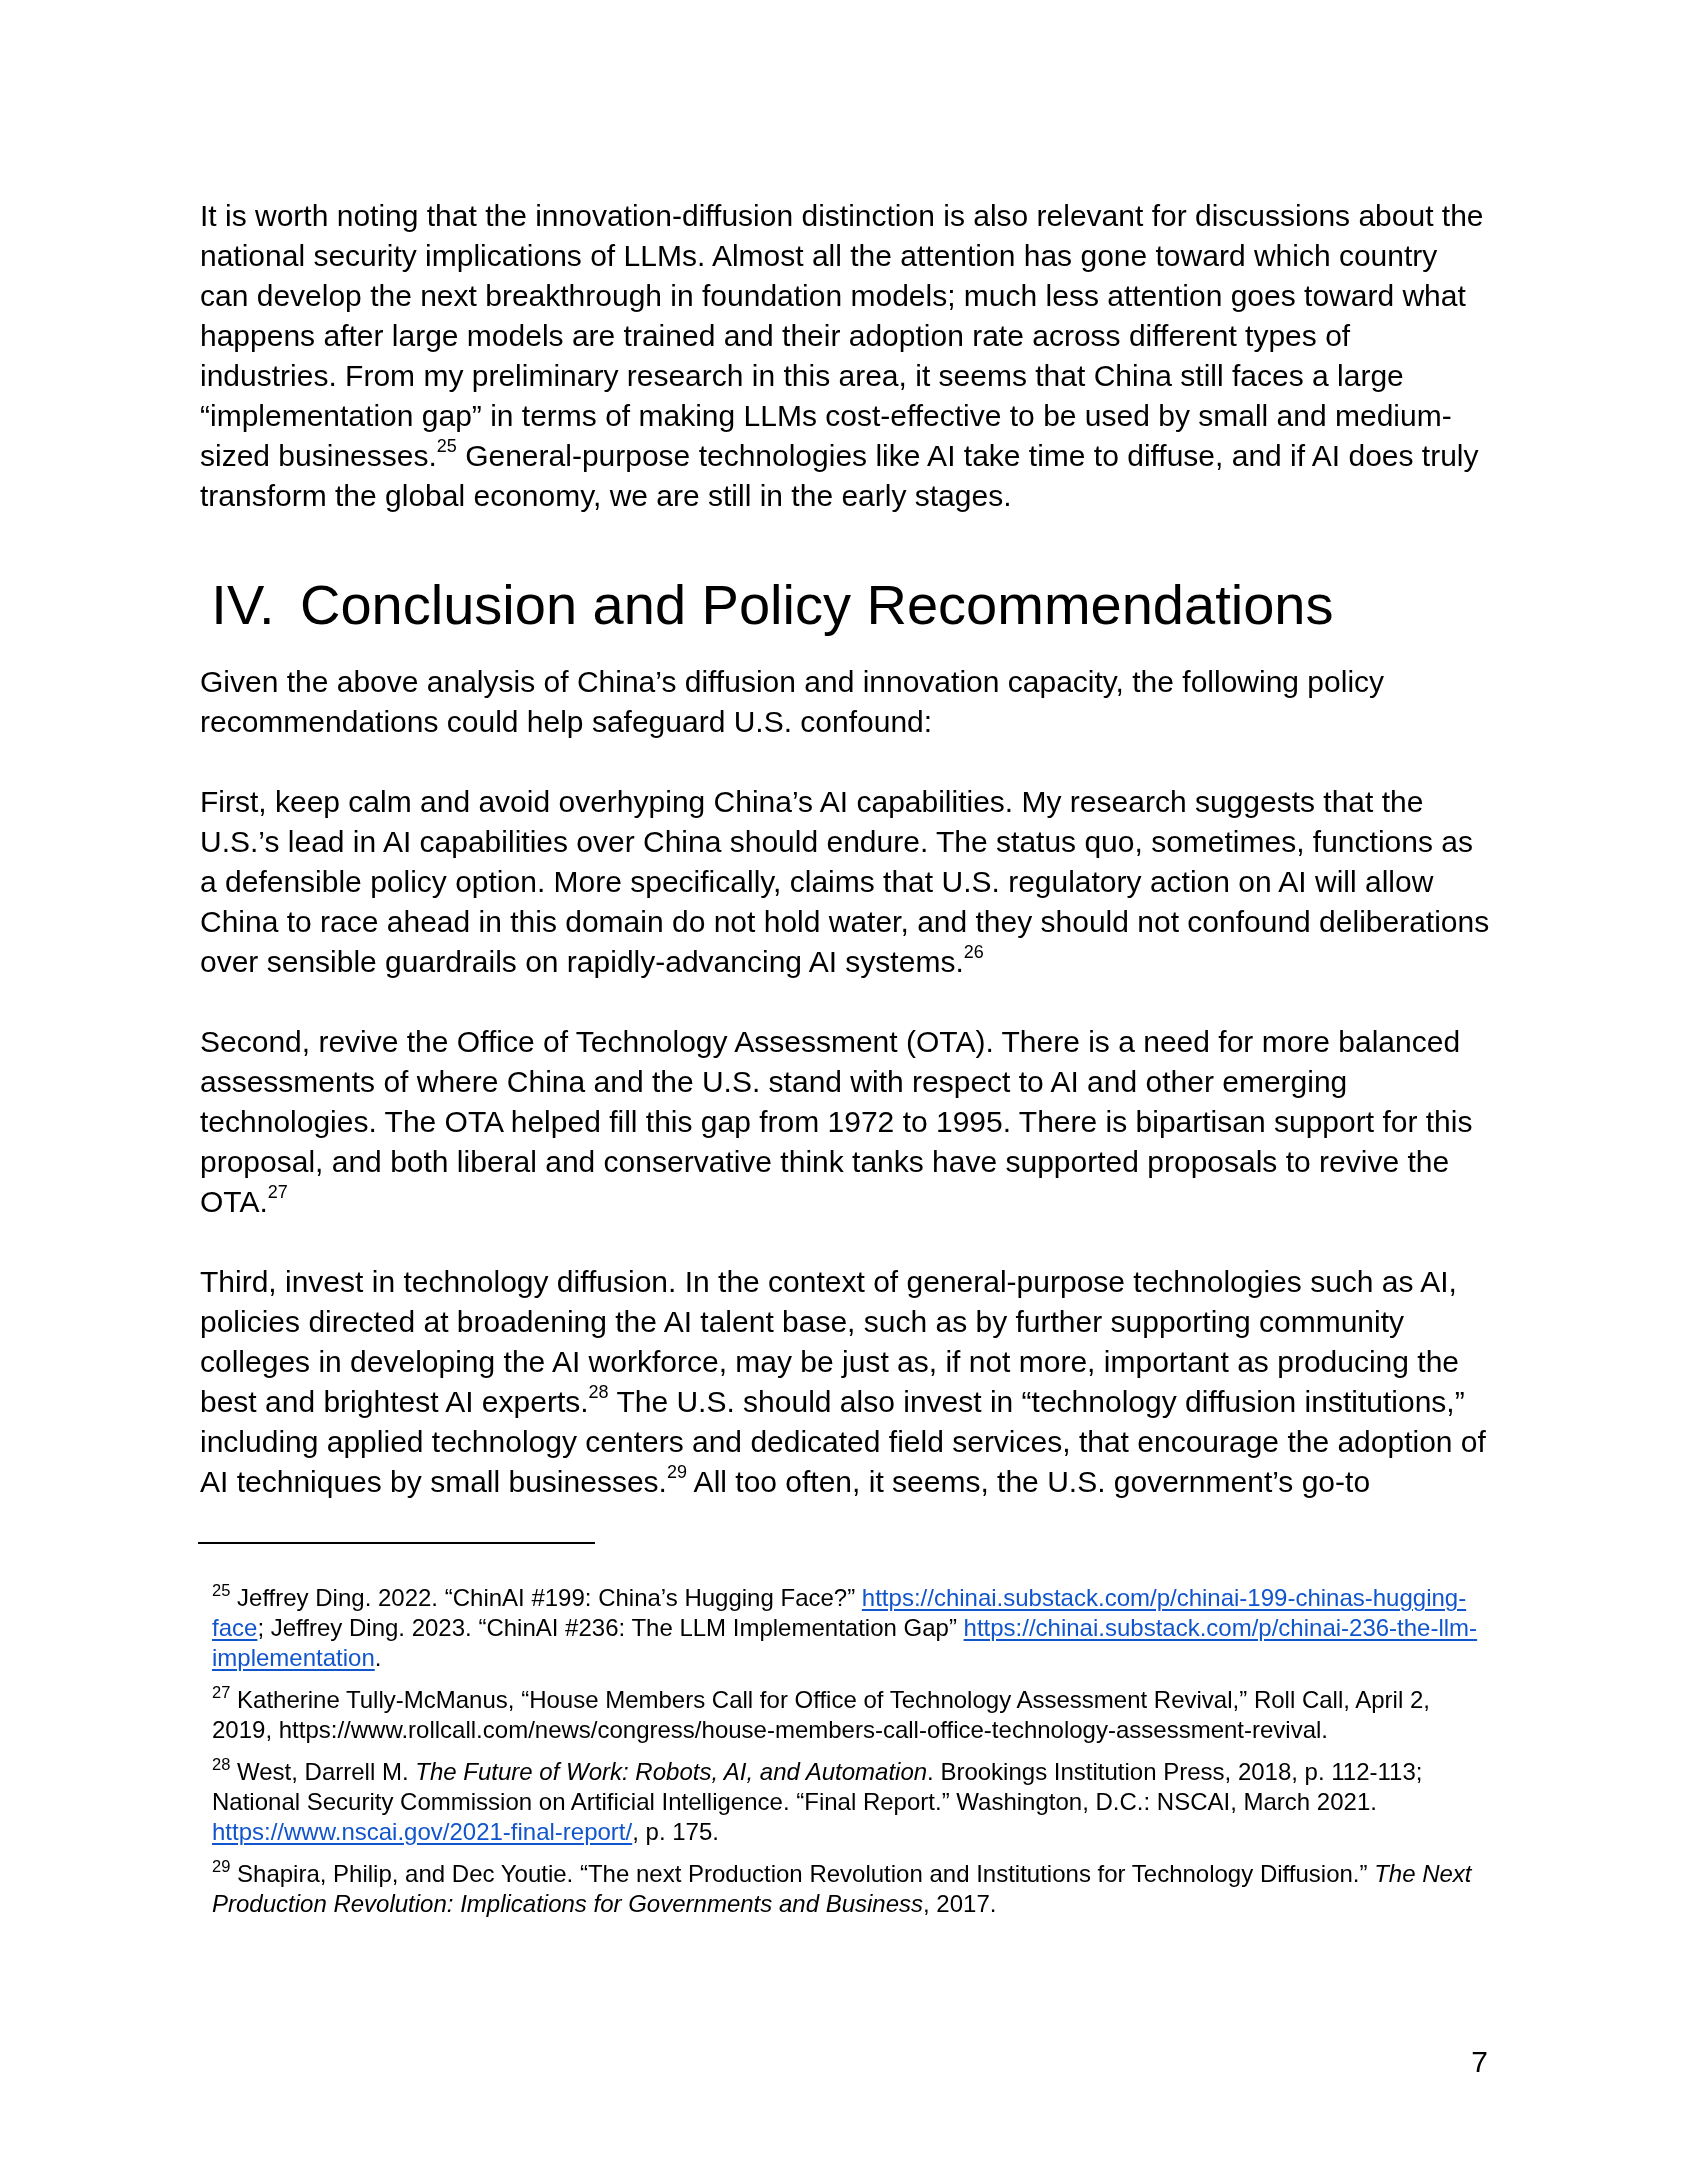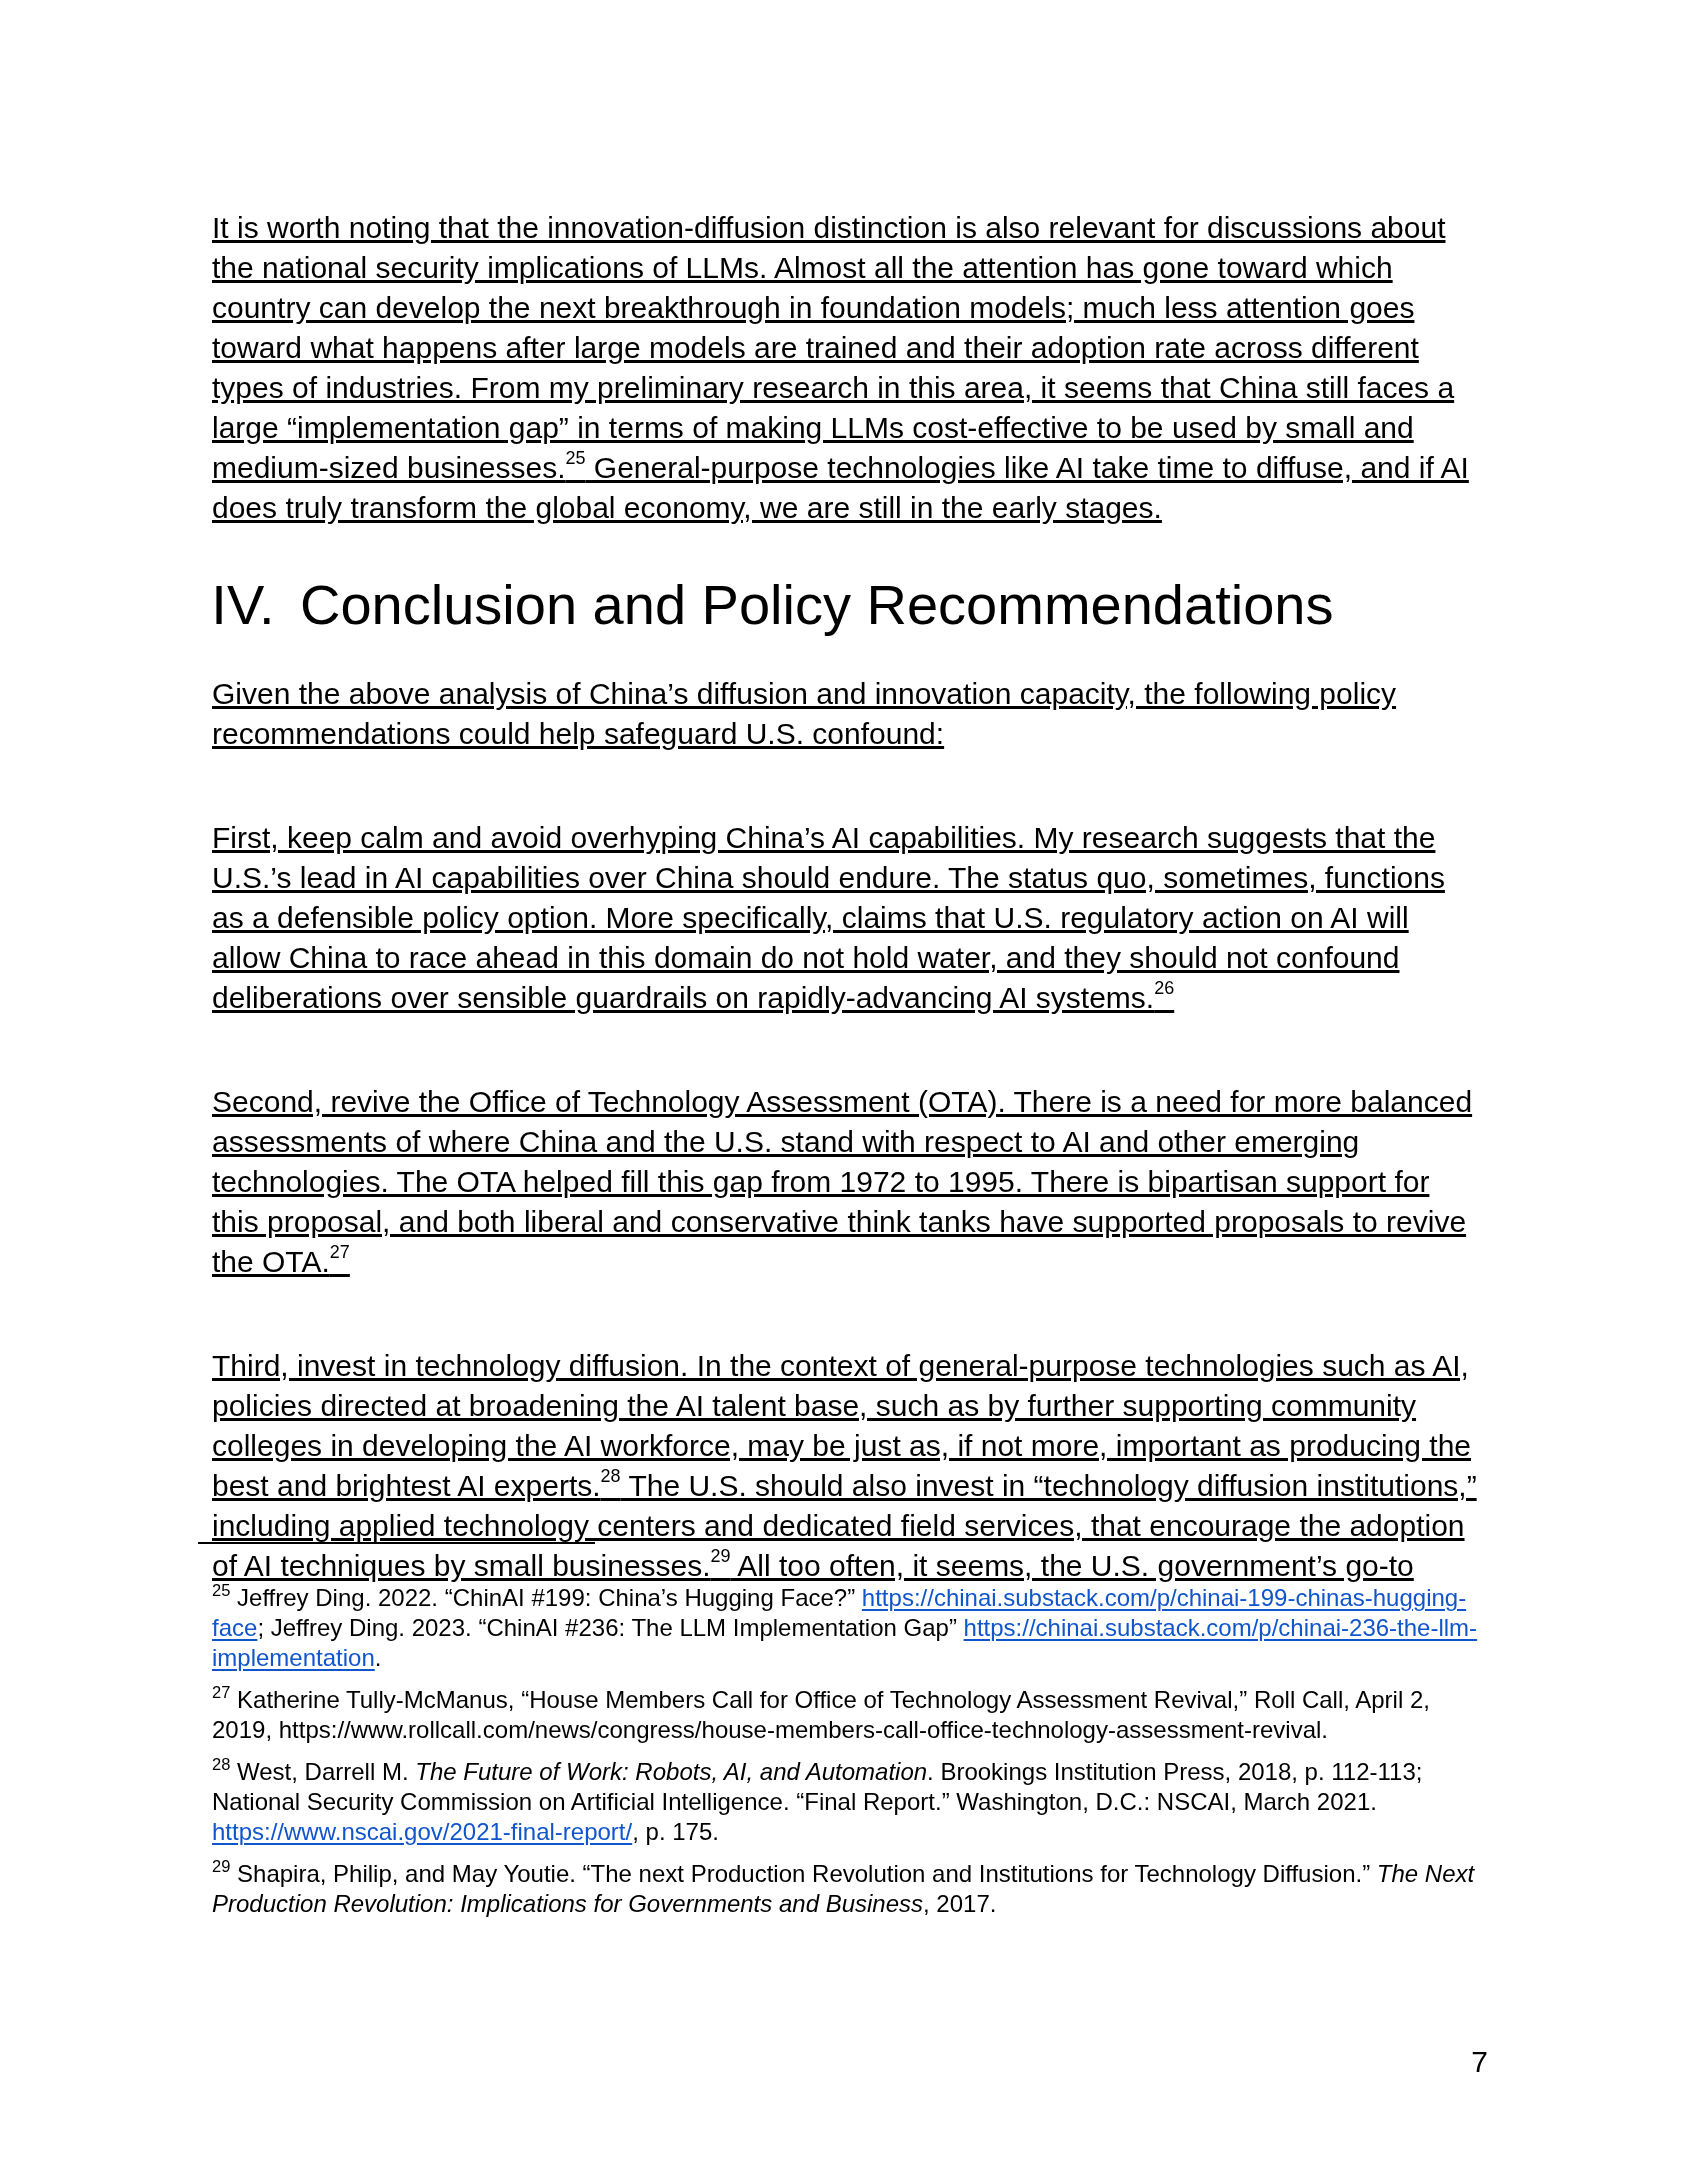--- a/index.html
+++ b/index.html
@@ -1,20 +1,20 @@
 <!DOCTYPE html>
 <html style="font-size:10.6px"><head>
 <meta charset="utf-8">
 <style>
   html, body { margin: 0; padding: 0; background: #ffffff; }
   body { width: 1687px; height: 2183px; position: relative; overflow: hidden;
          font-family: "Liberation Sans", sans-serif; color: #000; }
   .page { position: absolute; left: 0; top: 0; width: 1687px; height: 2183px; background: #fff; }
   .body-text { position: absolute; left: 200px; width: 1291px; font-size: 30px; line-height: 40px; letter-spacing: 0px; }
-  .body-text p { margin: 12px; text-decoration: underline; }
+  .body-text p { margin: 0; }
   .gap { height: 40px; }
   sup.fnref { font-size: 18px; line-height: 0; position: relative; top: -2.6px; vertical-align: super; }
   .heading { position: absolute; left: 186px; top: 568px; font-size: 56px; line-height: 73px; white-space: nowrap; font-weight: normal; margin: 0; }
   .heading .num { display: inline-block; width: 114px; text-align: center; }
   .fn-rule { position: absolute; left: 198px; top: 1542px; width: 397px; height: 2px; background: #000; }
   .footnotes { position: absolute; left: 200px; top: 1571px; width: 1297px; font-size: 24px; line-height: 30px; }
   .footnotes p { margin: 12px; }
   .footnotes sup { font-size: 16.5px; line-height: 0; vertical-align: super; position: relative; top: -1.3px; }
   a.link { color: #1155CC; text-decoration: underline; text-decoration-thickness: 2px; text-underline-offset: 3.3px; }
   .page-num { position: absolute; right: 199px; top: 2044px; font-size: 30px; line-height: 36px; }
@@ -40,18 +40,18 @@
     <div class="gap"></div>
     <p><span>Third, invest in technology diffusion. In the context of general-purpose technologies such as AI, policies directed at broadening the AI talent base, such as by further supporting community colleges in developing the AI workforce, may be just as, if not more, important as producing the best and brightest AI experts.</span><sup class="fnref">28</sup><span> The U.S. should also invest in “technology diffusion institutions,” including applied technology centers and dedicated field services, that encourage the adoption of AI techniques by small businesses.</span><sup class="fnref">29</sup><span> All too often, it seems, the U.S. government’s go-to</span></p>
   </div>
 
   <div class="fn-rule"></div>
 
   <div class="footnotes">
     <p><sup>25</sup><span> Jeffrey Ding. 2022. “ChinAI #199: China’s Hugging Face?” </span><a class="link">https://chinai.substack.com/p/chinai-199-chinas-hugging-face</a><span>; Jeffrey Ding. 2023. “ChinAI #236: The LLM Implementation Gap” </span><a class="link">https://chinai.substack.com/p/chinai-236-the-llm-implementation</a><span>.</span></p>
     <p><sup>27</sup><span> Katherine Tully-McManus, “House Members Call for Office of Technology Assessment Revival,” Roll Call, April 2, 2019, https://www.rollcall.com/news/congress/house-members-call-office-technology-assessment-revival.</span></p>
     <p><sup>28</sup><span> West, Darrell M. </span><em>The Future of Work: Robots, AI, and Automation</em><span>. Brookings Institution Press, 2018, p. 112-113; National Security Commission on Artificial Intelligence. “Final Report.” Washington, D.C.: NSCAI, March 2021. </span><a class="link">https://www.nscai.gov/2021-final-report/</a><span>, p. 175.</span></p>
-    <p><sup>29</sup><span> Shapira, Philip, and May Youtie. “The next Production Revolution and Institutions for Technology Diffusion.” </span><em>The Next Production Revolution: Implications for Governments and Business</em><span>, 2017.</span></p>
+    <p><sup>29</sup><span> Shapira, Philip, and Dec Youtie. “The next Production Revolution and Institutions for Technology Diffusion.” </span><em>The Next Production Revolution: Implications for Governments and Business</em><span>, 2017.</span></p>
   </div>
 
   <div class="page-num">7</div>
 </div>
 
 
 </body></html>

